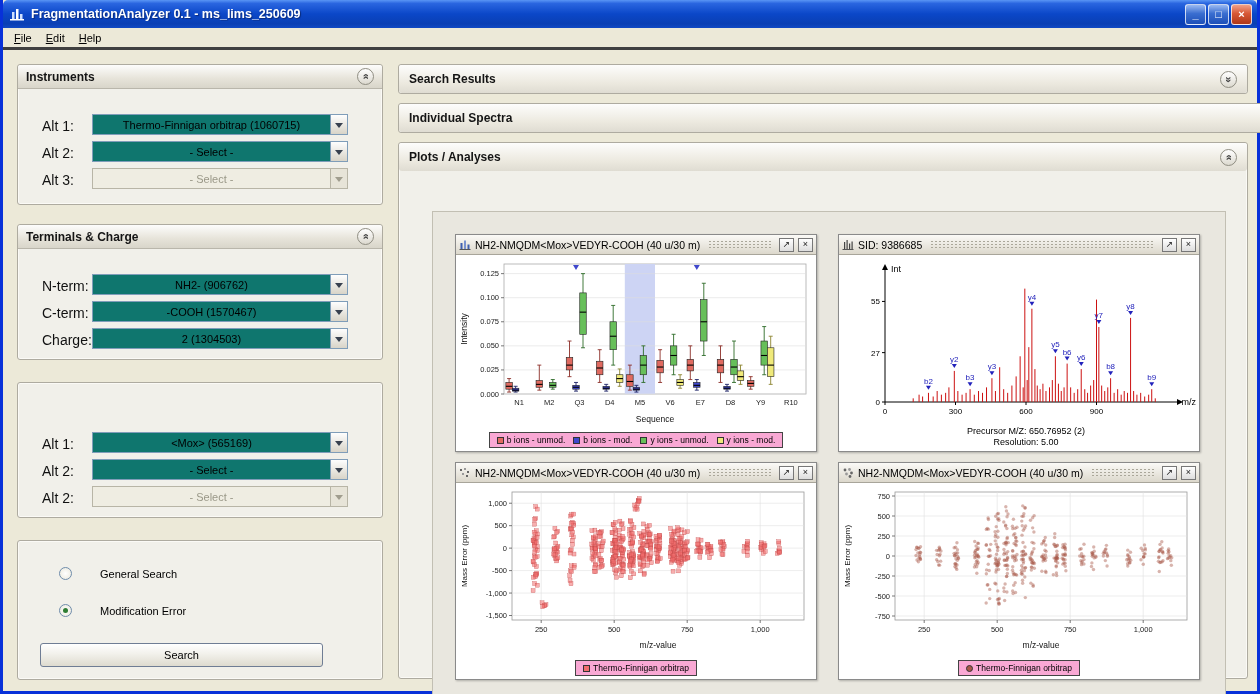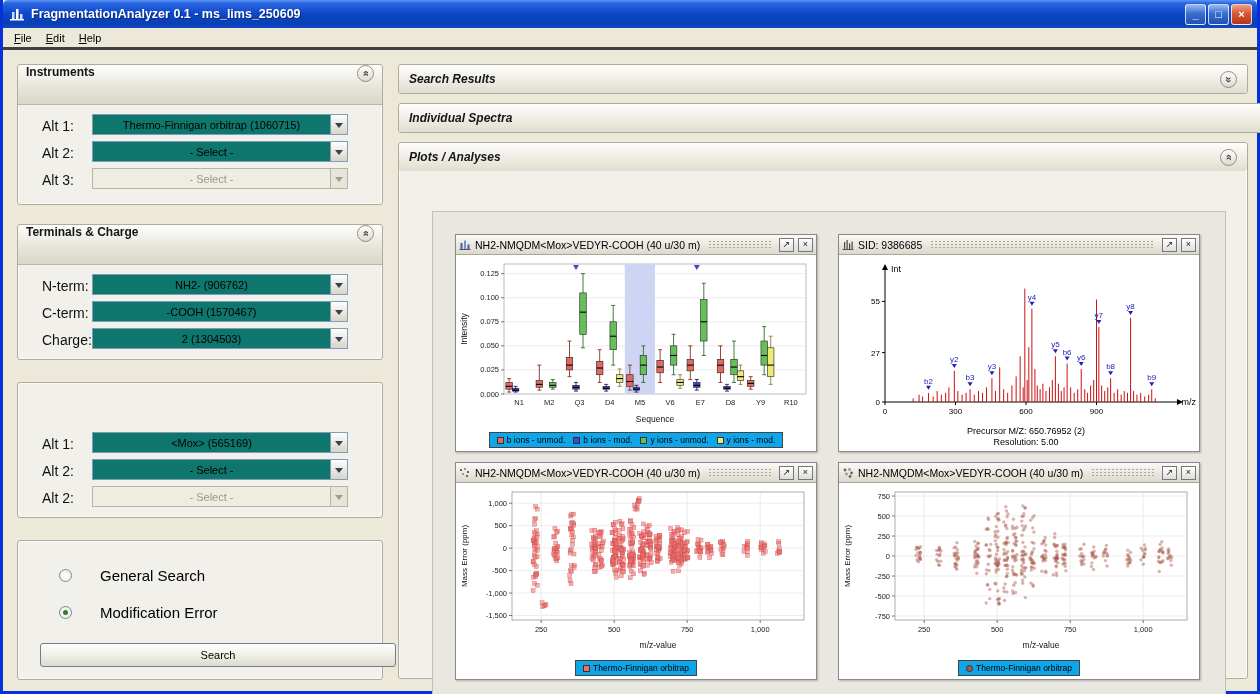--- a/index.html
+++ b/index.html
@@ -16,62 +16,62 @@
   .winbtn.close{background:linear-gradient(180deg,#f0a088,#d75836 45%,#b03818);}
 
   
   .menubar{height:22px;background:#ece9d8;display:flex;align-items:center;padding-left:4px;border-bottom:3px solid #404040;}
   .menu-item{padding:3px 7px;cursor:default;}
 
   .content{position:absolute;top:50px;left:0;right:0;bottom:0;background:#ece9d8;}
 
   
   .panel{position:absolute;background:#f1f0ea;border:1px solid #aeaba0;border-radius:3px;box-shadow:inset 0 0 0 1px #fbfaf6;}
-  .panel-header{height:40px;background:linear-gradient(180deg,#fdfdfc,#e6e3d9 60%,#d8d5ca);border-bottom:1px solid #b9b6ab;display:flex;padding:0 8px;border-radius:3px 3px 0 0;}
+  .panel-header{height:24px;background:linear-gradient(180deg,#fdfdfc,#e6e3d9 60%,#d8d5ca);border-bottom:1px solid #b9b6ab;display:flex;align-items:center;padding:0 8px;border-radius:3px 3px 0 0;}
   .panel-title{font-weight:bold;font-size:12px;color:#151515;}
   .chev{margin-left:auto;width:17px;height:17px;border:1px solid #8f8d82;border-radius:50%;display:flex;align-items:center;justify-content:center;background:linear-gradient(#ffffff,#dcd9cf);color:#444;font-size:11px;font-weight:bold;cursor:default;}
   .chev .g{display:inline-block;line-height:1;}
   .chev .g.up{transform:rotate(-90deg);}
   .chev .g.down{transform:rotate(90deg);}
 
   .prow{position:absolute;left:0;right:0;height:21px;}
   .prow label{position:absolute;left:24px;top:4px;font-size:14px;color:#111;}
   .combo{position:absolute;left:74px;top:0;width:256px;height:21px;border:1px solid #7f9db9;background:#0f766e;display:flex;align-items:stretch;font-size:11px;}
   .combo-text{flex:1;text-align:center;align-self:center;white-space:nowrap;overflow:hidden;}
   .arrowbtn{width:17px;background:linear-gradient(#fefefe,#d8d4c8);border-left:1px solid #7f9db9;display:flex;align-items:center;justify-content:center;}
   .arrowbtn::after{content:"";border:4px solid transparent;border-top:5px solid #38414f;margin-top:5px;}
   .combo.disabled{background:#efede2;color:#9a9888;border-color:#b8b5a6;}
   .combo.disabled .combo-text{color:#9a9888;}
   .combo.disabled .arrowbtn{border-left-color:#b8b5a6;background:#e7e4d8;}
   .combo.disabled .arrowbtn::after{border-top-color:#a09d8e;}
 
   .radio-row{position:absolute;left:41px;display:flex;align-items:center;}
   .radio{width:13px;height:13px;border-radius:50%;border:1px solid #6f8cab;background:radial-gradient(#ffffff,#e9e7da);position:relative;}
   .radio.checked::after{content:"";position:absolute;inset:3px;border-radius:50%;background:#2f7d33;}
-  .radio-label{margin-left:28px;font-size:15px;}
+  .radio-label{margin-left:28px;font-size:11px;}
   .xp-btn{position:absolute;border:1px solid #6f7d94;border-radius:3px;background:linear-gradient(#ffffff,#f2f1eb 45%,#dedbcf);font-size:11px;font-family:inherit;height:24px;cursor:default;}
 
   
   .collapsible{position:absolute;background:#f1f0ea;border:1px solid #aeaba0;border-radius:3px;box-shadow:inset 0 0 0 1px #fbfaf6;}
-  .coll-header{height:28px;display:flex;align-items:center;padding:0 10px;background:linear-gradient(180deg,#fdfdfc,#ece9df 65%,#dfdcd2);border-radius:3px;font-style:italic;}
+  .coll-header{height:28px;display:flex;align-items:center;padding:0 10px;background:linear-gradient(180deg,#fdfdfc,#ece9df 65%,#dfdcd2);border-radius:3px;}
   .coll-header .panel-title{font-size:12px;}
 
   .plots-body{position:absolute;top:30px;left:0;right:0;bottom:0;}
   .inner-area{position:absolute;left:33px;top:38px;width:794px;height:486px;background:#e9e7df;border:1px solid #c2bfb3;}
 
   
   .frame{position:absolute;width:362px;height:218px;border:1px solid #8a8a8a;background:#fff;box-shadow:1px 1px 2px rgba(0,0,0,.25);}
   .frame-titlebar{position:absolute;top:0;left:0;right:0;height:20px;background:linear-gradient(#fbfaf7,#dcd8cc);border-bottom:1px solid #a8a59a;display:flex;align-items:center;padding:0 3px;gap:4px;}
   .frame-title{font-weight:normal;font-size:10.5px;white-space:nowrap;}
   .frame-grip{flex:1;height:9px;margin:0 4px;background-image:radial-gradient(#aaa79a 0.8px,transparent 0.9px);background-size:4px 3px;}
   .frame-btn{width:15px;height:14px;border:1px solid #777;background:linear-gradient(#fff,#ddd);display:flex;align-items:center;justify-content:center;font-size:9px;line-height:1;color:#222;cursor:default;}
   .frame-body{position:absolute;top:20px;left:0;right:0;bottom:0;background:#fff;padding:1px;}
   .frame-body svg{display:block;margin:0 auto;}
   .frame-legend{position:absolute;left:0;right:0;bottom:3px;display:flex;justify-content:center;}
-  .legendbox{display:inline-flex;align-items:center;gap:8px;border:1px solid #444;background:#0ea5e9;padding:2px 7px;font-size:8.5px;}
+  .legendbox{display:inline-flex;align-items:center;gap:8px;border:1px solid #444;background:#f9a8d4;padding:2px 7px;font-size:8.5px;}
   .leg-item{display:inline-flex;align-items:center;gap:3px;}
   .sw{width:7px;height:7px;border:1px solid #333;display:inline-block;}
   .sw.round{border-radius:50%;}
 </style>
 </head>
 <body>
 
 <div class="window">
 
   <div class="titlebar">
@@ -183,21 +183,21 @@
 
     <div class="panel" style="left:14px;top:490px;width:366px;height:140px">
       <div class="radio-row" style="top:26px">
         <span class="radio"></span>
         <span class="radio-label">General Search</span>
       </div>
       <div class="radio-row" style="top:63px">
         <span class="radio checked"></span>
         <span class="radio-label">Modification Error</span>
       </div>
-      <button class="xp-btn" style="left:22px;top:102px;width:356px">Search</button>
+      <button class="xp-btn" style="left:22px;top:102px;width:283px">Search</button>
     </div>
 
     <div class="collapsible" style="left:395px;top:14px;width:850px;height:30px">
       <div class="coll-header">
         <span class="panel-title">Search Results</span>
         <span class="chev">
             <span class="g down">»</span>
           </span>
       </div>
     </div>

